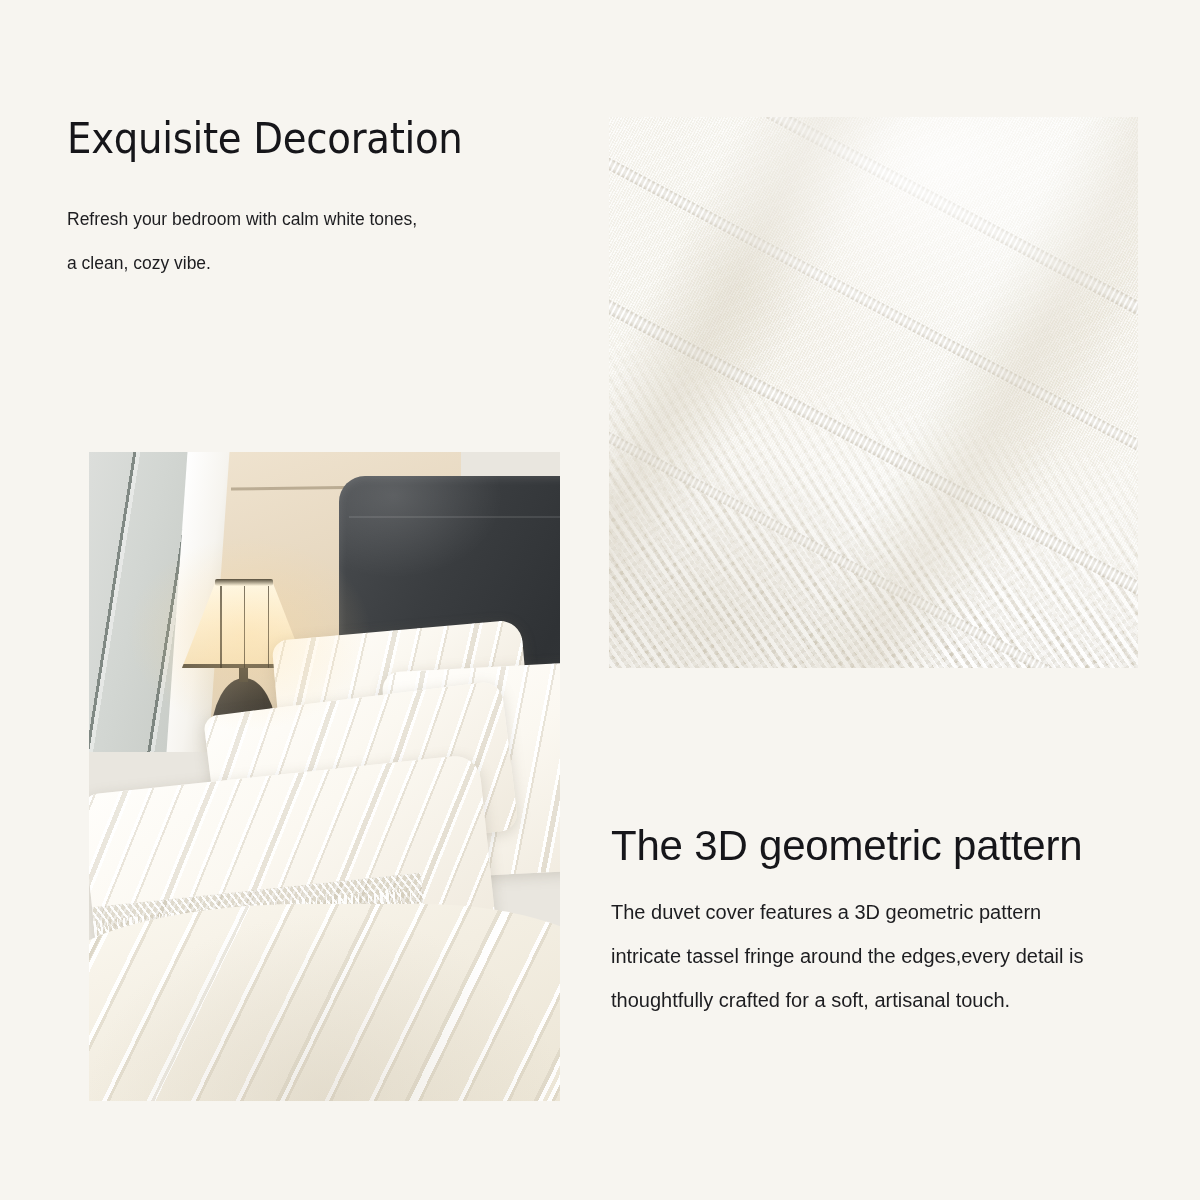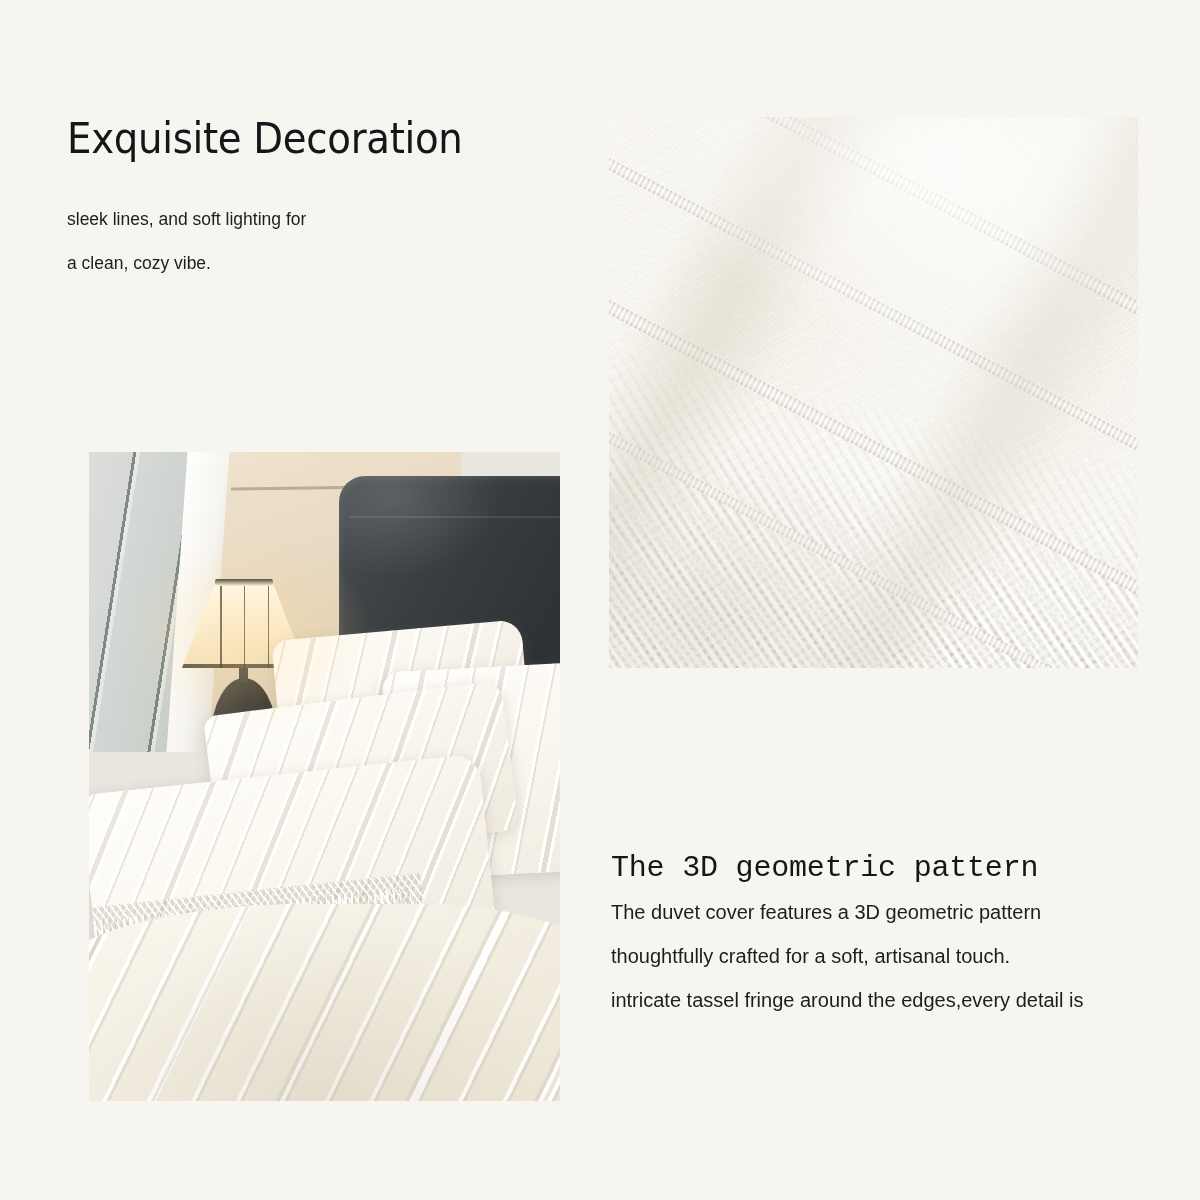--- a/index.html
+++ b/index.html
@@ -27,23 +27,23 @@
     white-space:nowrap;
   }
   .heading-left {
     left:67px; top:113px;
     font-size:43px;
     font-family:"DejaVu Sans", sans-serif;
     font-stretch:condensed;
     letter-spacing:-.3px;
   }
   .heading-right {
-    left:611px; top:851px;
-    font-size:30px;
-    font-family:Liberation Mono, monospace;
+    left:611px; top:822px;
+    font-size:42px;
+    font-family:Liberation Sans, sans-serif;
     letter-spacing:-.2px;
   }
 
   .body-copy {
     position:absolute;
     color:#1d1d20;
     font-size:17.5px;
     line-height:44px;
     font-family:"Liberation Sans", sans-serif;
   }
@@ -408,21 +408,21 @@
   }
 </style>
 </head>
 <body>
 
 <div class="page">
 
   <h1 class="heading heading-left">Exquisite Decoration</h1>
 
   <div class="body-copy copy-left">
-    <span class="ln">sleek lines, and soft lighting for</span>
+    <span class="ln">Refresh your bedroom with calm white tones,</span>
     <span class="ln">a clean, cozy vibe.</span>
   </div>
 
   <figure class="photo fabric-photo">
     <div class="fab-base"></div>
     <div class="fab-weave"></div>
     <div class="fab-waffle"></div>
     <div class="fab-waffle2"></div>
     <div class="fab-ridge r1"></div>
     <div class="fab-ridge r2"></div>
@@ -453,17 +453,17 @@
     <div class="fringe-net"></div>
     <div class="fringe"></div>
     <div class="duvet"></div>
     <div class="bd-light"></div>
   </figure>
 
   <h2 class="heading heading-right">The 3D geometric pattern</h2>
 
   <div class="body-copy copy-right">
     <span class="ln">The duvet cover features a 3D geometric pattern</span>
+    <span class="ln">intricate tassel fringe around the edges,every detail is</span>
     <span class="ln">thoughtfully crafted for a soft, artisanal touch.</span>
-    <span class="ln">intricate tassel fringe around the edges,every detail is</span>
   </div>
 
 </div>
 
 </body></html>

